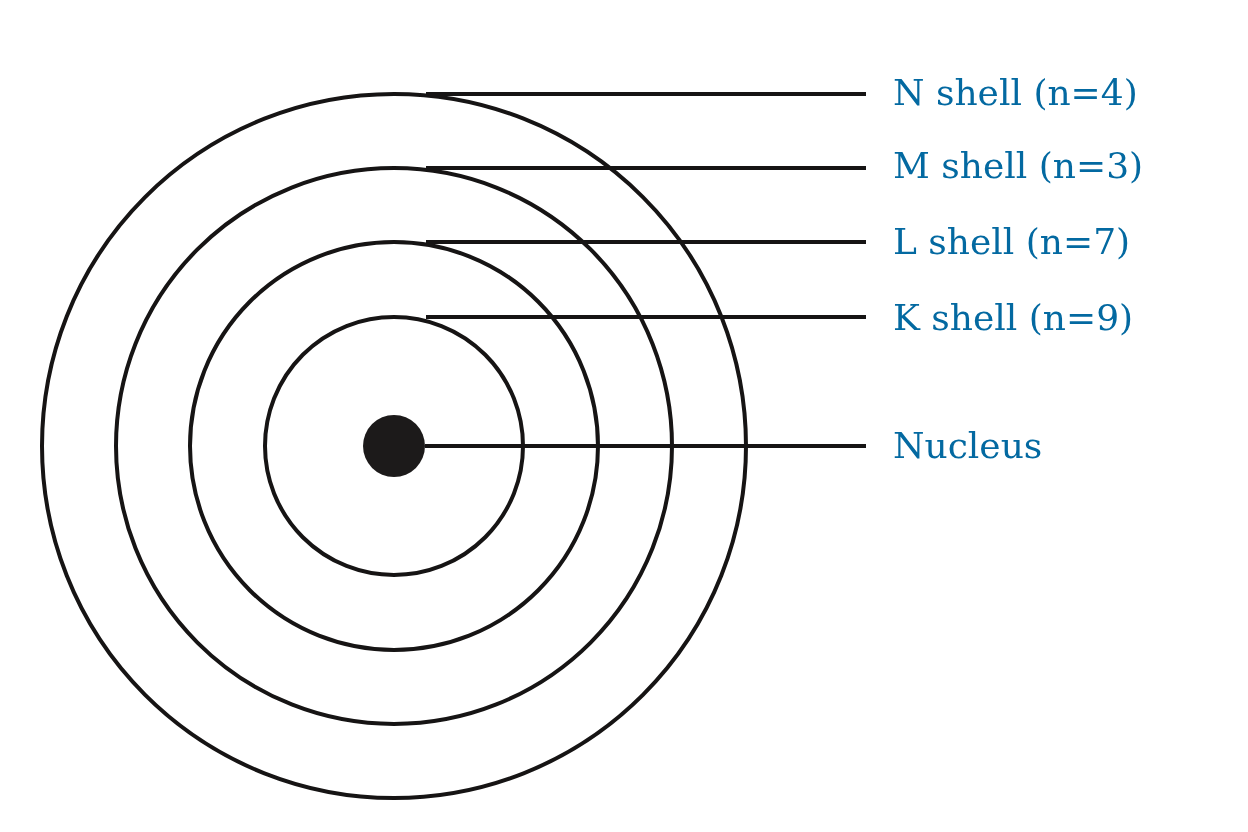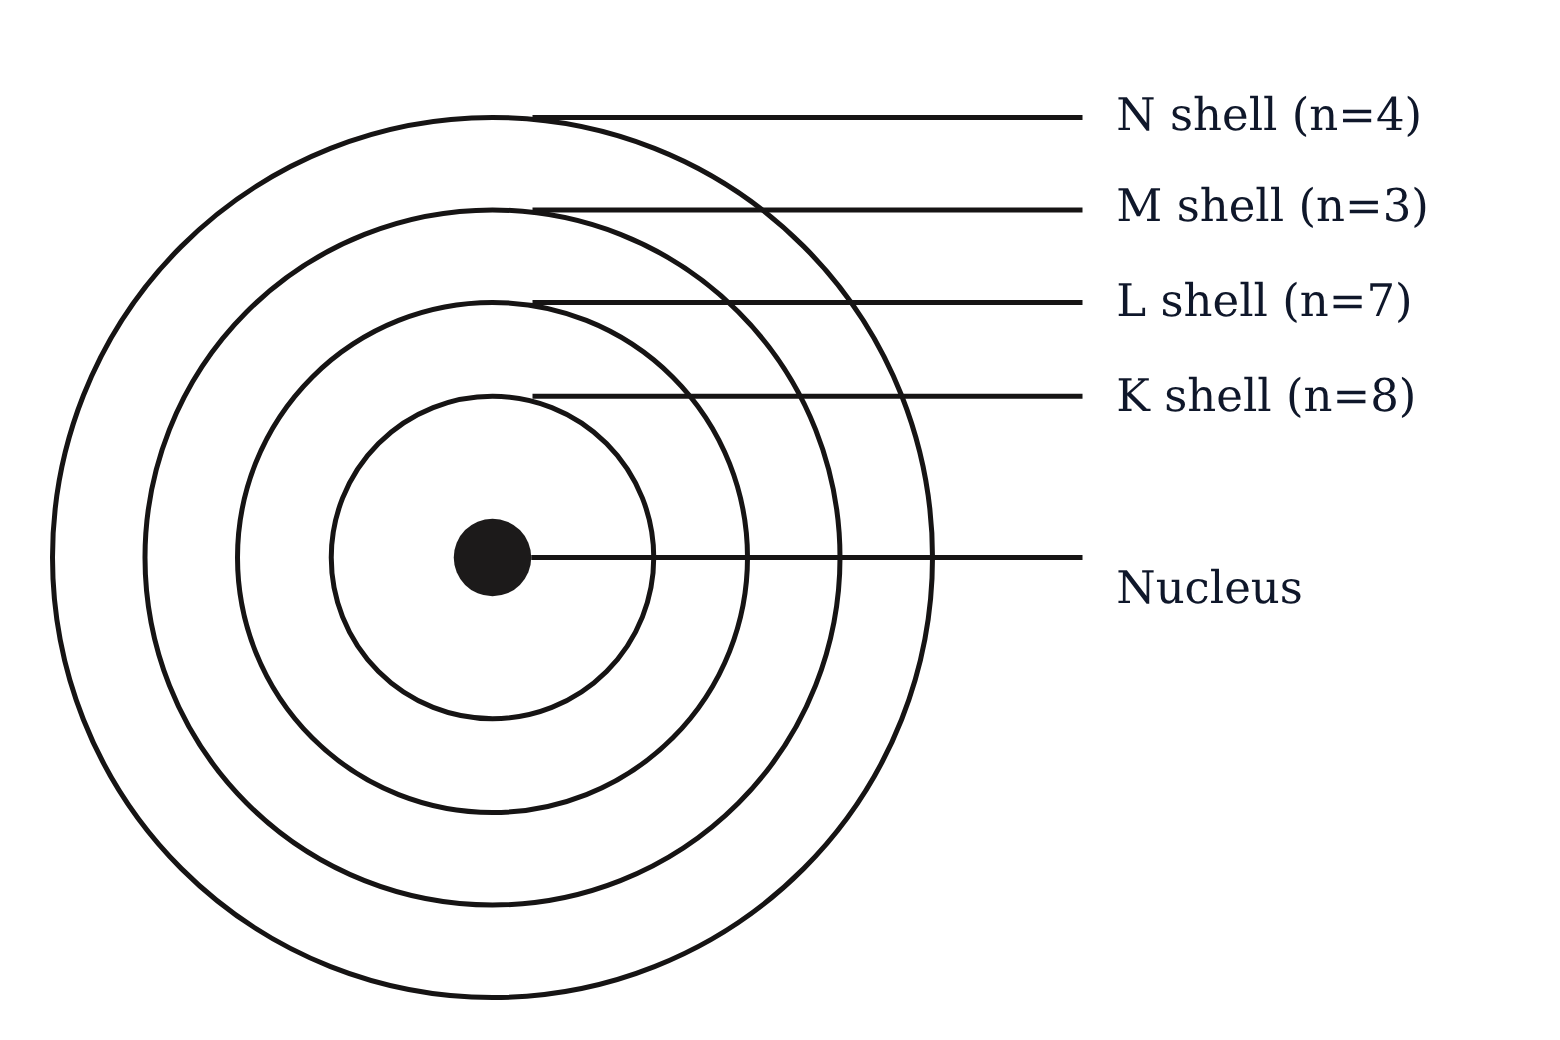--- a/index.html
+++ b/index.html
@@ -31,21 +31,21 @@
       stroke-width: 4;
     }
     .nucleus-dot {
       fill: #1c1a1a;
     }
     .label {
       position: absolute;
       left: 893px;
       font-family: "DejaVu Serif", "Liberation Serif", serif;
       font-size: 36px;
-      color: #0f172a;
+      color: #0369a1;
       white-space: nowrap;
       line-height: 1;
       transform: translateY(-50%);
     }
   </style>
 </head>
 <body>
 
 <svg id="diagram" width="1248" height="832" viewBox="0 0 1248 832" xmlns="http://www.w3.org/2000/svg">
   <circle class="shell-circle" cx="394" cy="446" r="352"></circle>
@@ -58,14 +58,14 @@
   <line class="leader-line" x1="426" y1="94" x2="866" y2="94"></line>
   <line class="leader-line" x1="426" y1="168" x2="866" y2="168"></line>
   <line class="leader-line" x1="426" y1="242" x2="866" y2="242"></line>
   <line class="leader-line" x1="426" y1="317" x2="866" y2="317"></line>
   <line class="leader-line" x1="425" y1="446" x2="866" y2="446"></line>
 </svg>
 
 <div class="label" style="top: 93px;">N shell (n=4)</div>
 <div class="label" style="top: 166px; text-align: right;">M shell (n=3)</div>
 <div class="label" style="top: 242px;">L shell (n=7)</div>
-<div class="label" style="top: 318px;">K shell (n=8)</div>
-<div class="label" style="top: 446px; margin-top: 25px;">Nucleus</div>
+<div class="label" style="top: 318px;">K shell (n=9)</div>
+<div class="label" style="top: 446px;">Nucleus</div>
 
 </body></html>

